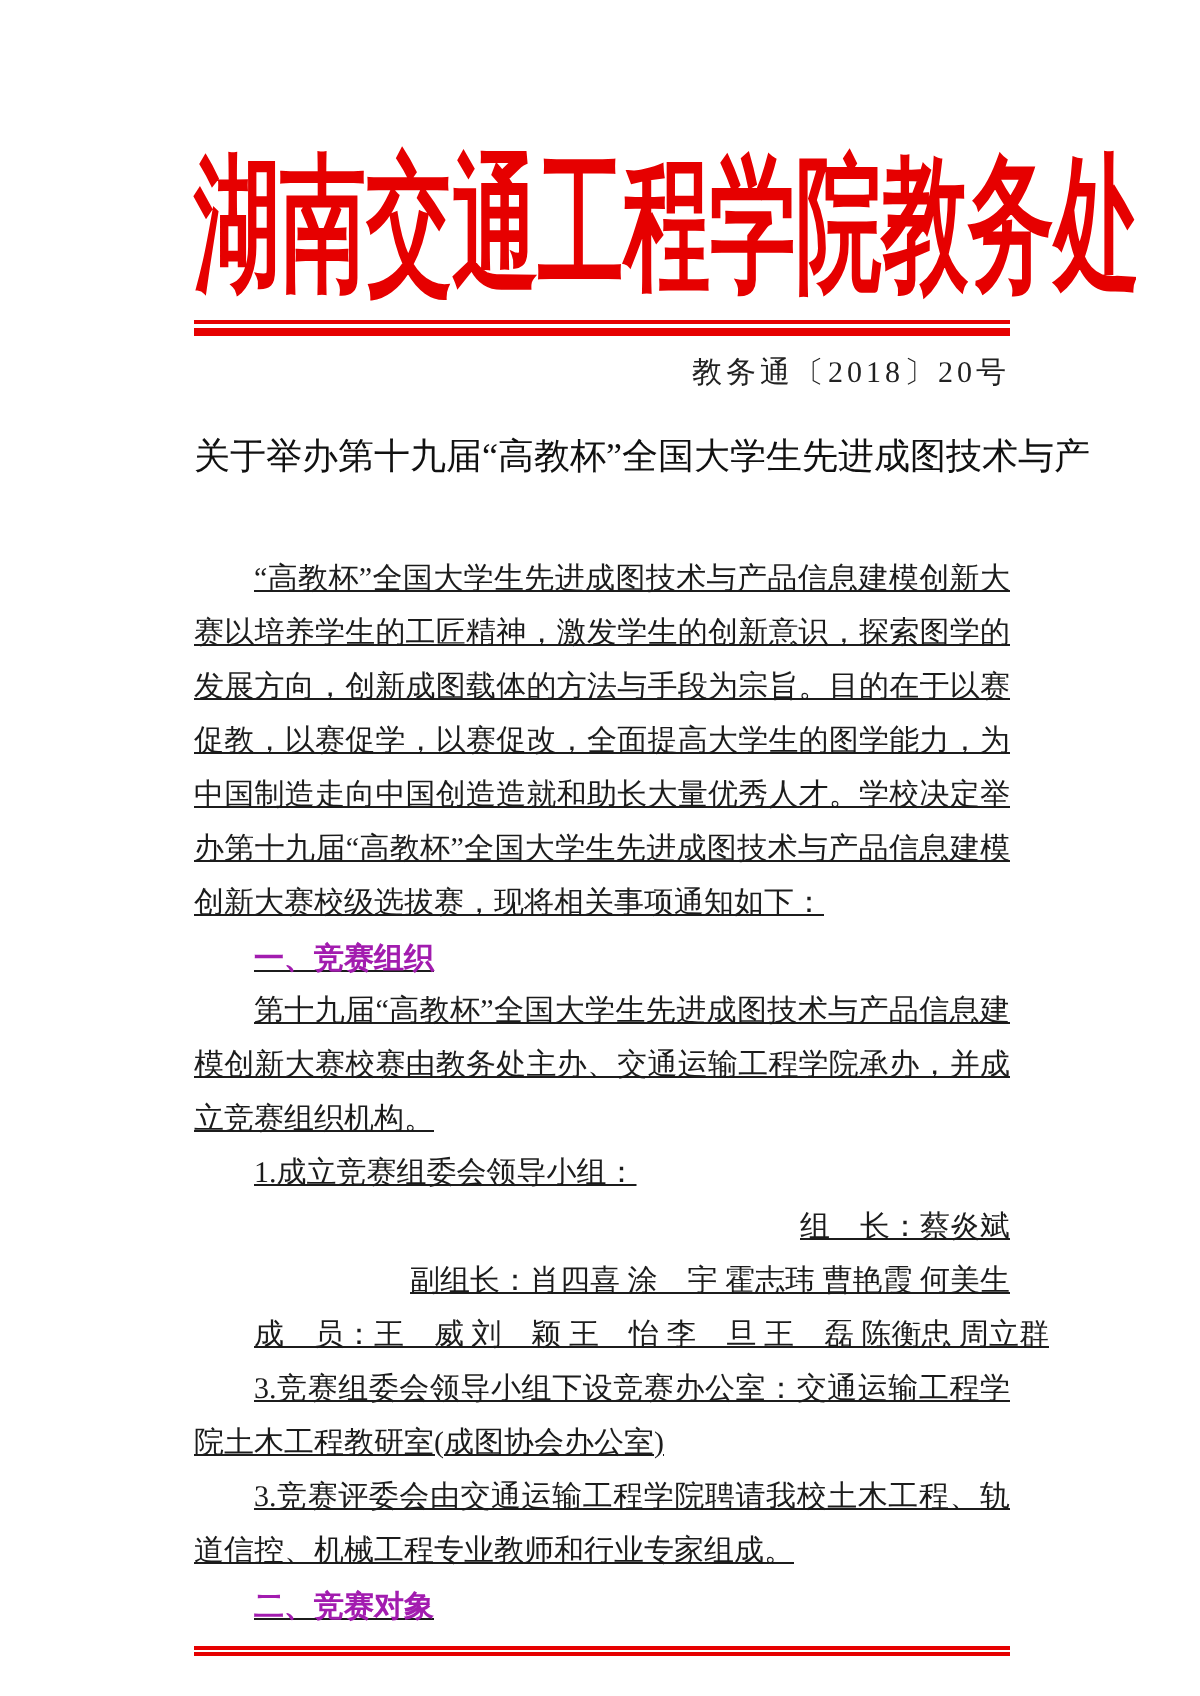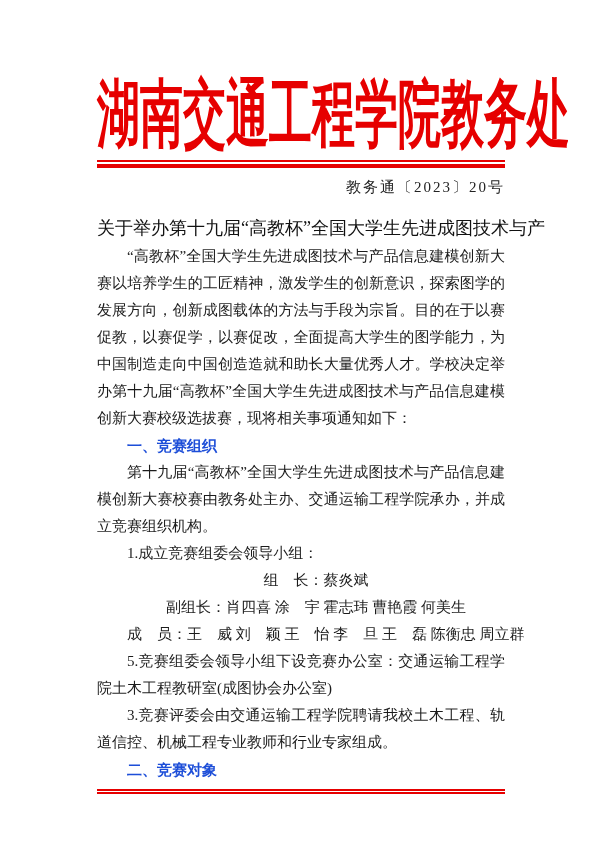--- a/index.html
+++ b/index.html
@@ -52,57 +52,59 @@
     font-weight: normal;
     font-size: 18px;
     line-height: 30px;
     color: #111111;
   }
   .notice-title .tline {
     display: block;
     white-space: nowrap;
   }
   .body {
+    margin-top: 34px;
     font-size: 15px;
     line-height: 27px;
     text-align: justify;
+    text-decoration: underline;
   }
   .para {
     margin: 0;
     text-indent: 2em;
   }
   .roster {
-    text-align: center;
+    text-align: right;
     white-space: nowrap;
   }
   .sec-heading {
     margin: 0;
     text-indent: 2em;
     font-weight: bold;
     font-family: "Liberation Sans", sans-serif;
     font-size: 15px;
-    color: #1d4ed8;
+    color: #a21caf;
   }
   .footer-rule {
     margin-top: 6px;
     height: 1px;
     border-top: 2px solid #e60000;
     border-bottom: 2px solid #e60000;
   }
 </style>
 </head>
 <body>
 
 <div class="page">
 
   <h1 class="masthead">湖南交通工程学院教务处</h1>
 
   <div class="masthead-rule"></div>
 
-  <div class="doc-number">教务通〔2023〕20号</div>
+  <div class="doc-number">教务通〔2018〕20号</div>
 
   <h2 class="notice-title">
     <span class="tline">关于举办第十九届“高教杯”全国大学生先进成图技术与产</span>
   </h2>
 
   <div class="body">
 
     <p class="para">“高教杯”全国大学生先进成图技术与产品信息建模创新大赛以培养学生的工匠精神，激发学生的创新意识，探索图学的发展方向，创新成图载体的方法与手段为宗旨。目的在于以赛促教，以赛促学，以赛促改，全面提高大学生的图学能力，为中国制造走向中国创造造就和助长大量优秀人才。学校决定举办第十九届“高教杯”全国大学生先进成图技术与产品信息建模创新大赛校级选拔赛，现将相关事项通知如下：</p>
 
     <p class="sec-heading">一、竞赛组织</p>
@@ -110,21 +112,21 @@
     <p class="para">第十九届“高教杯”全国大学生先进成图技术与产品信息建模创新大赛校赛由教务处主办、交通运输工程学院承办，并成立竞赛组织机构。</p>
 
     <p class="para">1.成立竞赛组委会领导小组：</p>
 
     <p class="para roster">组　长：蔡炎斌</p>
 
     <p class="para roster">副组长：肖四喜 涂　宇 霍志玮 曹艳霞 何美生</p>
 
     <p class="para roster">成　员：王　威 刘　颖 王　怡 李　旦 王　磊 陈衡忠 周立群</p>
 
-    <p class="para">5.竞赛组委会领导小组下设竞赛办公室：交通运输工程学院土木工程教研室(成图协会办公室)</p>
+    <p class="para">3.竞赛组委会领导小组下设竞赛办公室：交通运输工程学院土木工程教研室(成图协会办公室)</p>
 
     <p class="para">3.竞赛评委会由交通运输工程学院聘请我校土木工程、轨道信控、机械工程专业教师和行业专家组成。</p>
 
     <p class="sec-heading">二、竞赛对象</p>
 
   </div>
 
   <div class="footer-rule"></div>
 
 </div>

